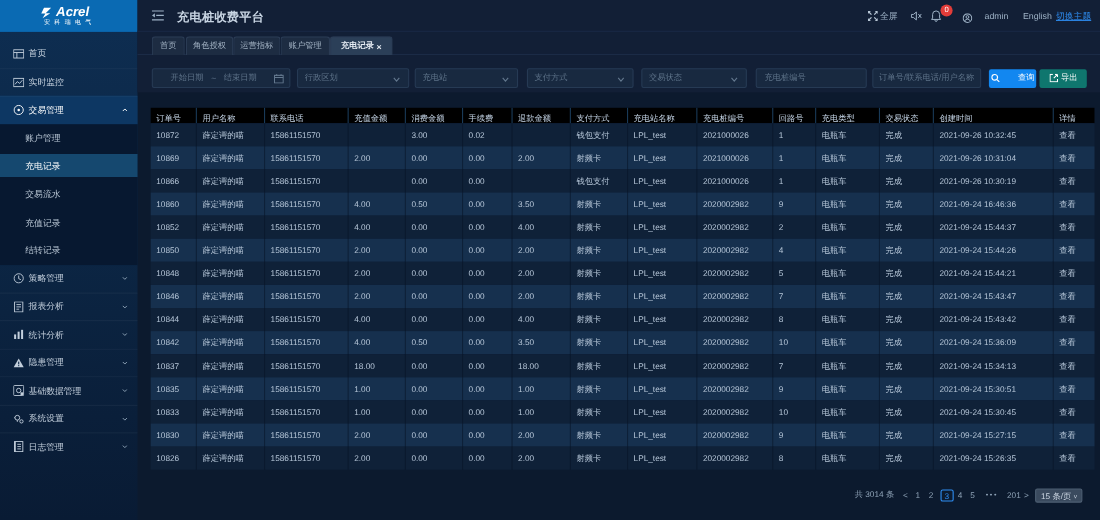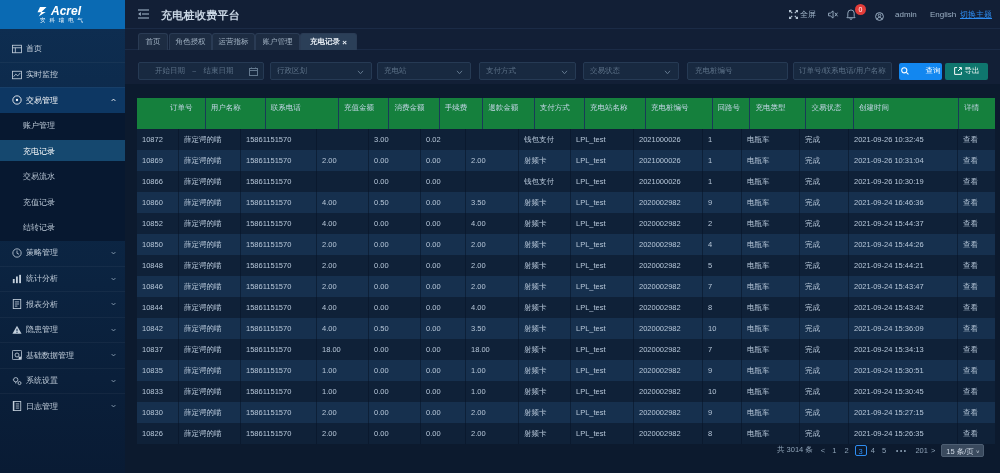--- a/index.html
+++ b/index.html
@@ -38,21 +38,21 @@
   
   .filters { position:absolute; left:125px; top:50px; width:875px; height:34px; background:#121f36; }
   .fbox { position:absolute; top:12px; height:18px; background:#182940; border:1px solid #263a54;
     border-radius:2px; color:#5d7288; font-size:7.5px; display:flex; align-items:center; white-space:nowrap; overflow:hidden; }
   .fbox .cv { position:absolute; right:7px; top:7px; }
   .btn { position:absolute; top:12.5px; height:17px; border-radius:2px; color:#fff; font-size:7.5px;
     display:flex; align-items:center; justify-content:center; }
 
   
   .tablewrap { position:absolute; left:137px; top:98px; width:858px; }
-  .thead { display:flex; height:31px; background:#15803d;padding-left:28px; }
+  .thead { display:flex; height:14px; background:#000000; }
   .thead .c { color:#c6d6e8; font-size:7.5px; line-height:19px; border-right:1px solid #193a58; }
   .c { padding-left:5px; overflow:hidden; white-space:nowrap; }
   .trow { display:flex; height:21px; }
   .trow .c { color:#b7c7d9; font-size:7.5px; line-height:21px; border-right:1px solid rgba(8,20,38,0.55); }
   .trow:nth-child(odd) { background:#16304e; }
   .trow:nth-child(even) { background:#0f2138; }
   .c:last-child { border-right:none !important; }
   .lk { color:#2e8df2; }
 
   
@@ -123,37 +123,37 @@
           <circle cx="6" cy="6" r="5" fill="none" stroke="#c3cfdc"></circle>
           <polyline points="6,3 6,6.4 8.4,7.5" fill="none" stroke="#c3cfdc"></polyline>
         </svg>
         <span class="tx">策略管理</span>
         <svg class="ch" viewBox="0 0 8 6">
           <path d="M1 1.5 L4 4.5 L7 1.5" fill="none" stroke="#8fa3b7" stroke-width="1.4"></path>
         </svg>
       </div>
     <div class="mi">
         <svg class="ic" viewBox="0 0 12 12">
-          <rect x="1" y="6" width="2.2" height="5" fill="#c3cfdc"></rect>
-          <rect x="4.8" y="3" width="2.2" height="8" fill="#c3cfdc"></rect>
-          <rect x="8.6" y="1" width="2.2" height="10" fill="#c3cfdc"></rect>
-        </svg>
-        <span class="tx">统计分析</span>
-        <svg class="ch" viewBox="0 0 8 6">
-          <path d="M1 1.5 L4 4.5 L7 1.5" fill="none" stroke="#8fa3b7" stroke-width="1.4"></path>
-        </svg>
-      </div>
-    <div class="mi">
-        <svg class="ic" viewBox="0 0 12 12">
           <rect x="1.5" y="0.5" width="9" height="11" fill="none" stroke="#c3cfdc"></rect>
           <line x1="3.5" y1="3.5" x2="8.5" y2="3.5" stroke="#c3cfdc"></line>
           <line x1="3.5" y1="6" x2="8.5" y2="6" stroke="#c3cfdc"></line>
           <line x1="3.5" y1="8.5" x2="6.5" y2="8.5" stroke="#c3cfdc"></line>
         </svg>
         <span class="tx">报表分析</span>
+        <svg class="ch" viewBox="0 0 8 6">
+          <path d="M1 1.5 L4 4.5 L7 1.5" fill="none" stroke="#8fa3b7" stroke-width="1.4"></path>
+        </svg>
+      </div>
+    <div class="mi">
+        <svg class="ic" viewBox="0 0 12 12">
+          <rect x="1" y="6" width="2.2" height="5" fill="#c3cfdc"></rect>
+          <rect x="4.8" y="3" width="2.2" height="8" fill="#c3cfdc"></rect>
+          <rect x="8.6" y="1" width="2.2" height="10" fill="#c3cfdc"></rect>
+        </svg>
+        <span class="tx">统计分析</span>
         <svg class="ch" viewBox="0 0 8 6">
           <path d="M1 1.5 L4 4.5 L7 1.5" fill="none" stroke="#8fa3b7" stroke-width="1.4"></path>
         </svg>
       </div>
     <div class="mi">
         <svg class="ic" viewBox="0 0 12 12">
           <path d="M6 1 L11.5 10.5 L0.5 10.5 Z" fill="#c3cfdc"></path>
           <rect x="5.4" y="4.5" width="1.2" height="3" fill="#0c2746"></rect>
           <rect x="5.4" y="8.3" width="1.2" height="1.2" fill="#0c2746"></rect>
         </svg>

